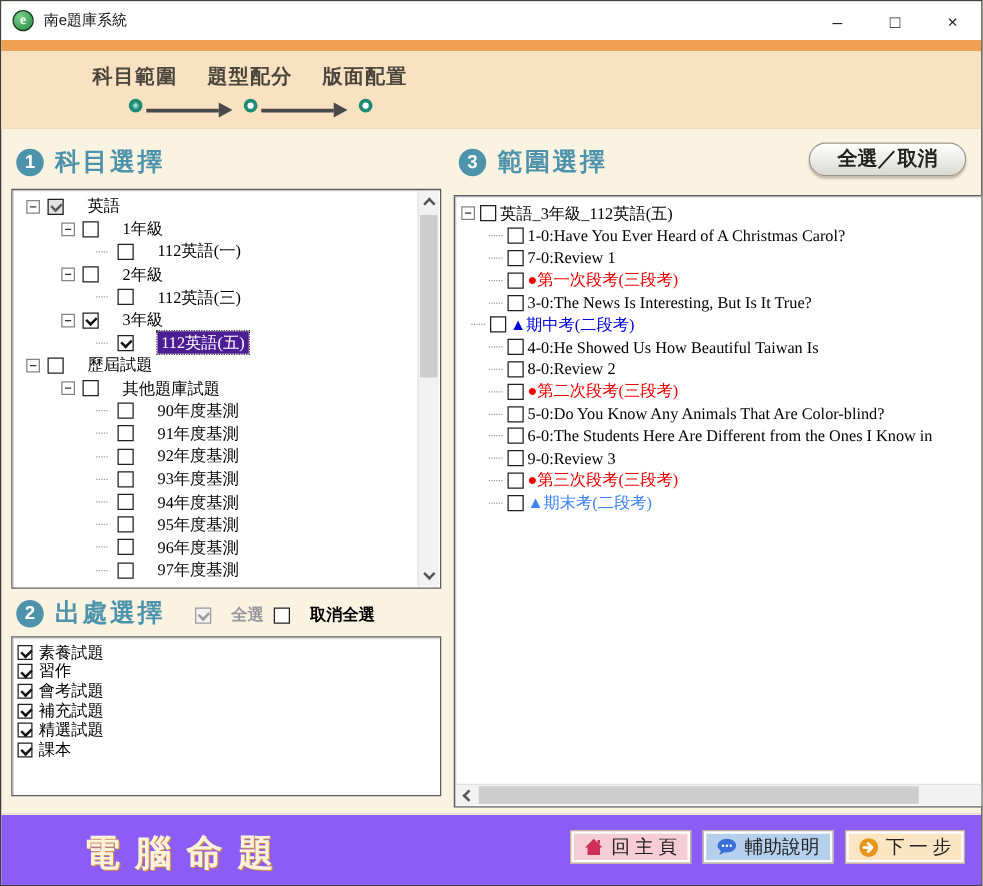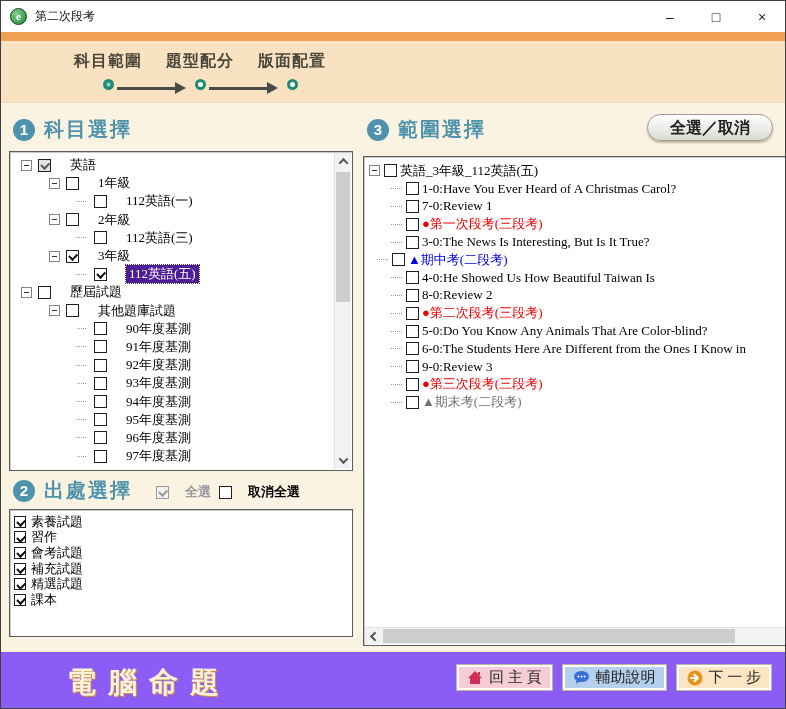--- a/index.html
+++ b/index.html
@@ -75,21 +75,21 @@
     border:1px solid #c2b29b; box-shadow:inset 0 0 0 2px #fff; font:15px "Liberation Serif", serif; color:#222; }
   .fbtn svg { flex:none; }
 </style>
 </head>
 <body>
 
 <div class="window">
 
   <div class="titlebar">
     <div class="app-icon">e</div>
-    <div class="title-text">第二次段考</div>
+    <div class="title-text">南e題庫系統</div>
     <div class="win-controls">
       <div class="win-btn">–</div>
       <div class="win-btn">□</div>
       <div class="win-btn">×</div>
     </div>
   </div>
 
   <div class="strip"></div>
 
   <div class="steps">
@@ -324,21 +324,21 @@
           <span class="rlab">9-0:Review 3</span>
         </div>
       <div class="rrow" style="padding-left:26px">
           <span class="stub" style="width:11px;margin-right:4px"></span>
           <span class="cb unchecked"></span>
           <span class="rlab" style="color: rgb(238, 0, 0);">●第三次段考(三段考)</span>
         </div>
       <div class="rrow" style="padding-left:26px">
           <span class="stub" style="width:11px;margin-right:4px"></span>
           <span class="cb unchecked"></span>
-          <span class="rlab" style="color: #737373;">▲期末考(二段考)</span>
+          <span class="rlab" style="color: #3b82f6;">▲期末考(二段考)</span>
         </div>
     </div>
     <div class="hscroll">
       <div class="sb-btn" style="left:0">
           <div class="chev left"></div>
         </div>
       <div class="hthumb" style="left:18px; width:352px"></div>
       <div class="sb-btn" style="right:0">
           <div class="chev right"></div>
         </div>

